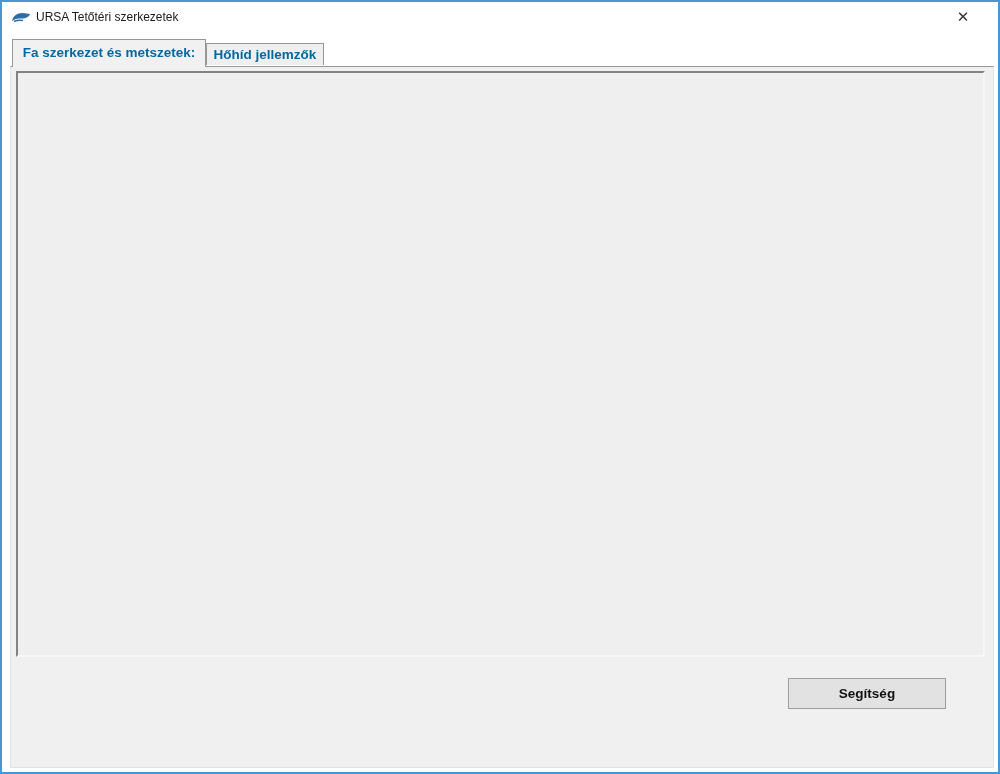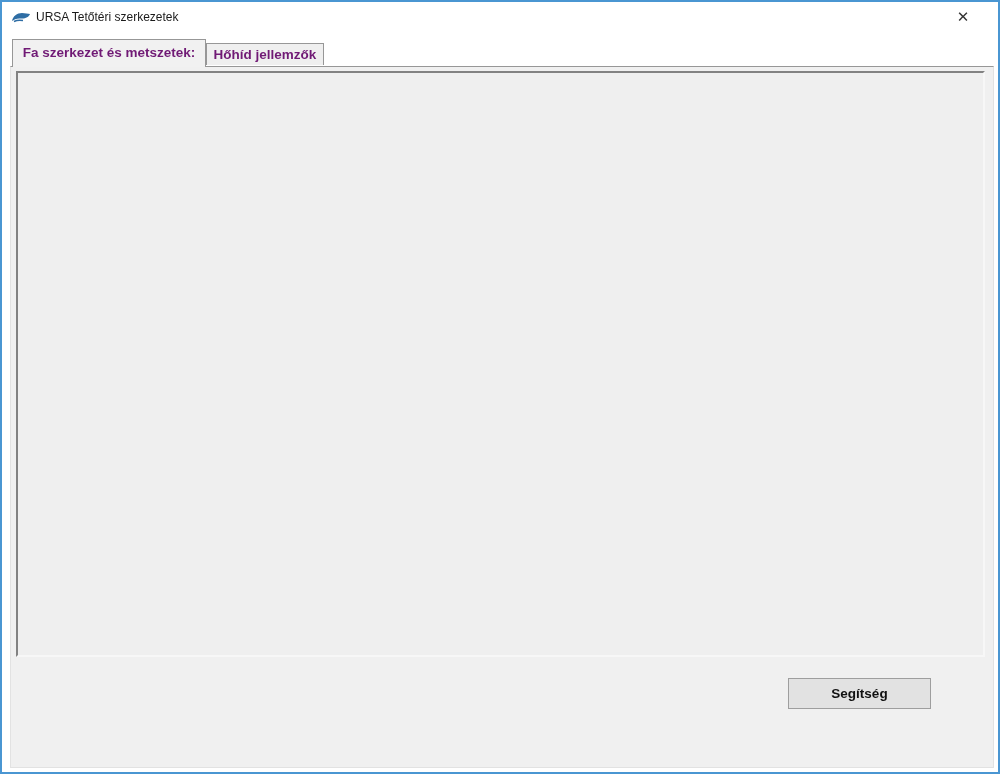--- a/index.html
+++ b/index.html
@@ -11,42 +11,42 @@
   #titlebar{position:absolute;left:0;top:0;width:100%;height:30px;background:#ffffff;padding-left:8px;}
   #app-icon{position:absolute;left:9px;top:7px;width:20px;height:16px;}
   #window-title{position:absolute;left:34px;top:8px;font-size:12px;color:#1a1a1a;white-space:nowrap;}
   #close-button{
     position:absolute;right:26px;top:2px;width:34px;height:26px;border:0;background:transparent;
     font-size:15px;color:#333;line-height:26px;text-align:center;padding:0;cursor:pointer;
     font-family:"Liberation Sans",sans-serif;
   }
   
   .tab{position:absolute;box-sizing:border-box;background:#f0f0f0;border:1px solid #979797;
-       font-weight:bold;font-size:13.5px;color:#701a75;text-align:center;cursor:pointer;
+       font-weight:bold;font-size:13.5px;color:#0369a1;text-align:center;cursor:pointer;
        font-family:"Liberation Sans",sans-serif;}
   #tab-structure{left:10px;top:37px;width:194px;height:28px;border-bottom:none;line-height:26px;z-index:3;background:#f1f1f1;}
   #tab-thermal{left:204px;top:41px;width:118px;height:22px;border-bottom:none;line-height:21px;z-index:1;background:#efefef;}
   
   #tab-page{
     position:absolute;left:8px;top:64px;width:984px;height:702px;background:#f0f0f0;
     border-top:1px solid #979797;border-left:1px solid #e2e2e2;border-right:1px solid #e2e2e2;
     border-bottom:1px solid #e2e2e2;box-sizing:border-box;z-index:2;
   }
   
   #content-panel{
     position:absolute;left:14px;top:69px;width:969px;height:586px;box-sizing:border-box;
     background:#efefef;border:2px solid;border-color:#828282 #f7f7f7 #f7f7f7 #828282;z-index:2;
   }
   .image-box{position:absolute;background:#ffffff;overflow:hidden;}
   #roof-3d-box{left:62px;top:222px;width:416px;height:296px;}
   #section-box{left:518px;top:222px;width:414px;height:296px;}
   .image-box svg{display:block;}
   
   .dlg-button{
-    position:absolute;width:143px;height:31px;background:#e2e2e2;border:1px solid #9e9e9e;
+    position:absolute;width:158px;height:31px;background:#e2e2e2;border:1px solid #9e9e9e;
     font-weight:bold;font-size:13.5px;color:#111;text-align:center;cursor:pointer;z-index:3;
     font-family:"Liberation Sans",sans-serif;
   }
   #help-button{left:786px;top:676px;}
   #back-button{left:786px;top:713px;}
   text{font-family:"Liberation Sans",sans-serif;}
 </style>
 </head>
 <body>
 

